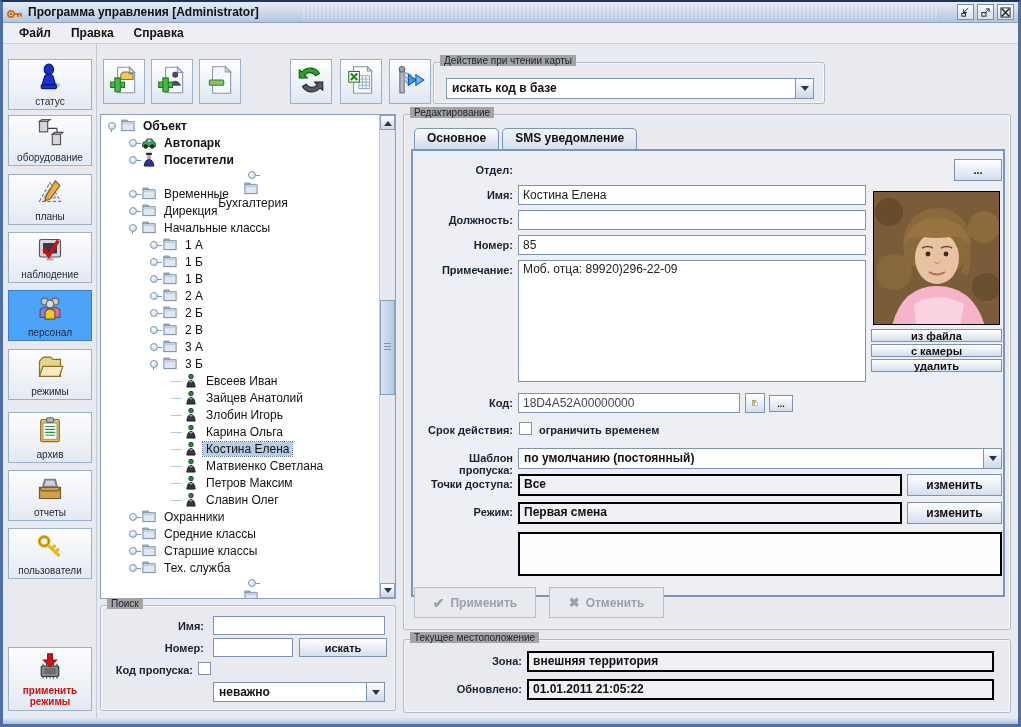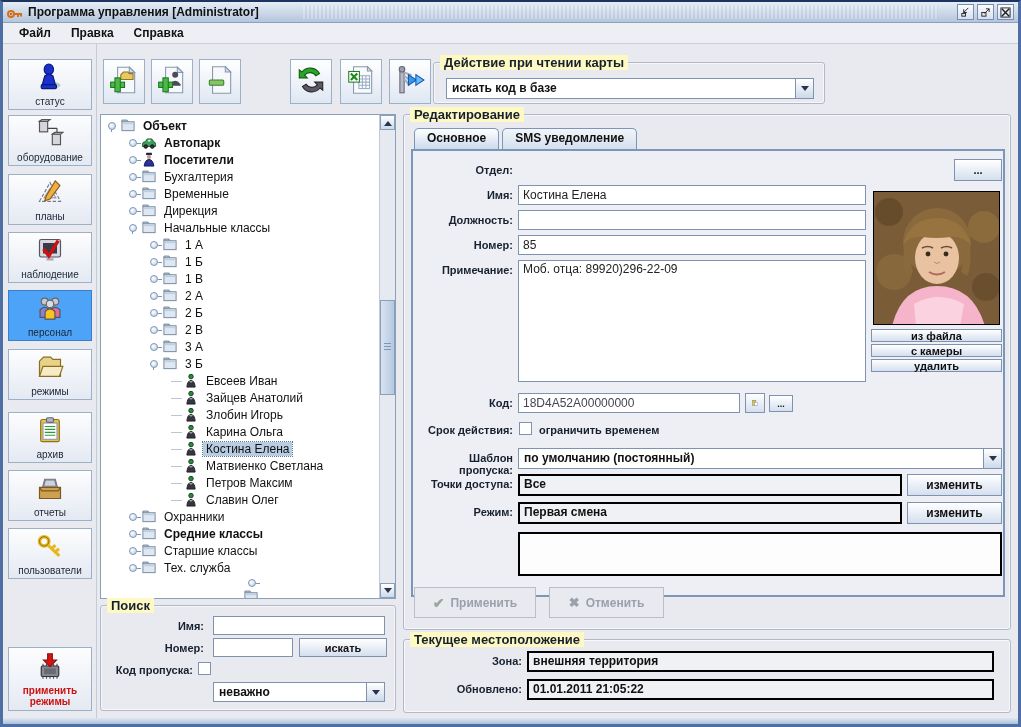--- a/index.html
+++ b/index.html
@@ -27,21 +27,21 @@
   .sbtn .slabel{font-size:10px;color:#1c2433;margin-top:1px;white-space:nowrap;}
   .sbtn.active{background:#4da3f8;border-color:#3a7ec8;}
   .sbtn svg{width:28px;height:28px;}
   .sbtn.apply .slabel{color:#cc1111;font-weight:bold;line-height:11px;text-align:center;white-space:normal;}
   
   .tbtn{position:absolute;top:57px;width:42px;height:45px;border:1px solid #9bb0c9;background:linear-gradient(#ffffff,#dfe7f2);
     display:flex;align-items:center;justify-content:center;cursor:pointer;}
   .tbtn svg{width:32px;height:32px;}
   
   .group{position:absolute;border:1px solid #b3b9c6;border-radius:3px;box-shadow:inset 0 0 0 1px #f6f7fa;}
-  .gtitle{position:absolute;top:-8px;left:6px;background:#fef9c3;padding:0 4px;font-size:13px;font-weight:bold;color:#16202e;white-space:nowrap;}
+  .gtitle{position:absolute;top:-8px;left:6px;background:#a3a3a3;padding:0 4px;font-size:10px;font-weight:normal;color:#16202e;white-space:nowrap;}
   
   .combo{display:flex;border:1px solid #7f93b0;background:#fff;align-items:stretch;cursor:pointer;}
   .combo-text{flex:1;font-size:12px;font-weight:bold;color:#111;padding:2px 5px;overflow:hidden;white-space:nowrap;}
   .combo-btn{width:18px;background:linear-gradient(#fff,#ccd9ea);border-left:1px solid #7f93b0;display:flex;align-items:center;justify-content:center;}
   .tri{width:0;height:0;border:4px solid transparent;border-top:5px solid #27344d;margin-top:4px;}
   
   .treepanel{position:absolute;left:97px;top:112px;width:296px;height:485px;background:#fff;border:1px solid #8aa0b8;overflow:hidden;}
   .trow{height:17px;display:flex;align-items:center;font-size:12px;color:#111;white-space:nowrap;cursor:default;}
   .trow.bold .tlabel{font-weight:bold;}
   .trow .tlabel{padding:0 3px;}
@@ -319,21 +319,21 @@
           <span class="ticon">
             <svg viewBox="0 0 16 16">
               <rect x="4.8" y=".8" width="6.4" height="2.4" rx=".5" fill="#1c2440"></rect>
               <circle cx="8" cy="5.2" r="2.3" fill="#caa184"></circle>
               <path d="M2.8 15 q1-7 5.2-7 q4.2 0 5.2 7 Z" fill="#22339e" stroke="#101a55"></path>
               <circle cx="8" cy="10.5" r=".8" fill="#cc2222"></circle>
             </svg>
           </span>
           <span class="tlabel">Посетители</span>
         </div>
-        <div class="trow" style="padding-left: 25px;">
+        <div class="trow" style="padding-left: 25px; flex-direction: column;">
           <span class="handle collapsed"></span>
           <span class="ticon">
             <svg viewBox="0 0 16 16">
               <path d="M1.5 4 v-1.8 h5.5 l1.2 1.8" fill="#b9cadd" stroke="#72869e"></path>
               <rect x="1.5" y="4" width="13" height="9.5" fill="#dfe8f2" stroke="#72869e"></rect>
               <path d="M1.5 6 h13" stroke="#b9cadd"></path>
             </svg>
           </span>
           <span class="tlabel">Бухгалтерия</span>
         </div>
@@ -550,21 +550,21 @@
           <span class="handle collapsed"></span>
           <span class="ticon">
             <svg viewBox="0 0 16 16">
               <path d="M1.5 4 v-1.8 h5.5 l1.2 1.8" fill="#b9cadd" stroke="#72869e"></path>
               <rect x="1.5" y="4" width="13" height="9.5" fill="#dfe8f2" stroke="#72869e"></rect>
               <path d="M1.5 6 h13" stroke="#b9cadd"></path>
             </svg>
           </span>
           <span class="tlabel">Охранники</span>
         </div>
-        <div class="trow" style="padding-left: 25px; font-weight: bold;">
+        <div class="trow" style="padding-left: 25px;">
           <span class="handle collapsed"></span>
           <span class="ticon">
             <svg viewBox="0 0 16 16">
               <path d="M1.5 4 v-1.8 h5.5 l1.2 1.8" fill="#b9cadd" stroke="#72869e"></path>
               <rect x="1.5" y="4" width="13" height="9.5" fill="#dfe8f2" stroke="#72869e"></rect>
               <path d="M1.5 6 h13" stroke="#b9cadd"></path>
             </svg>
           </span>
           <span class="tlabel">Средние классы</span>
         </div>

